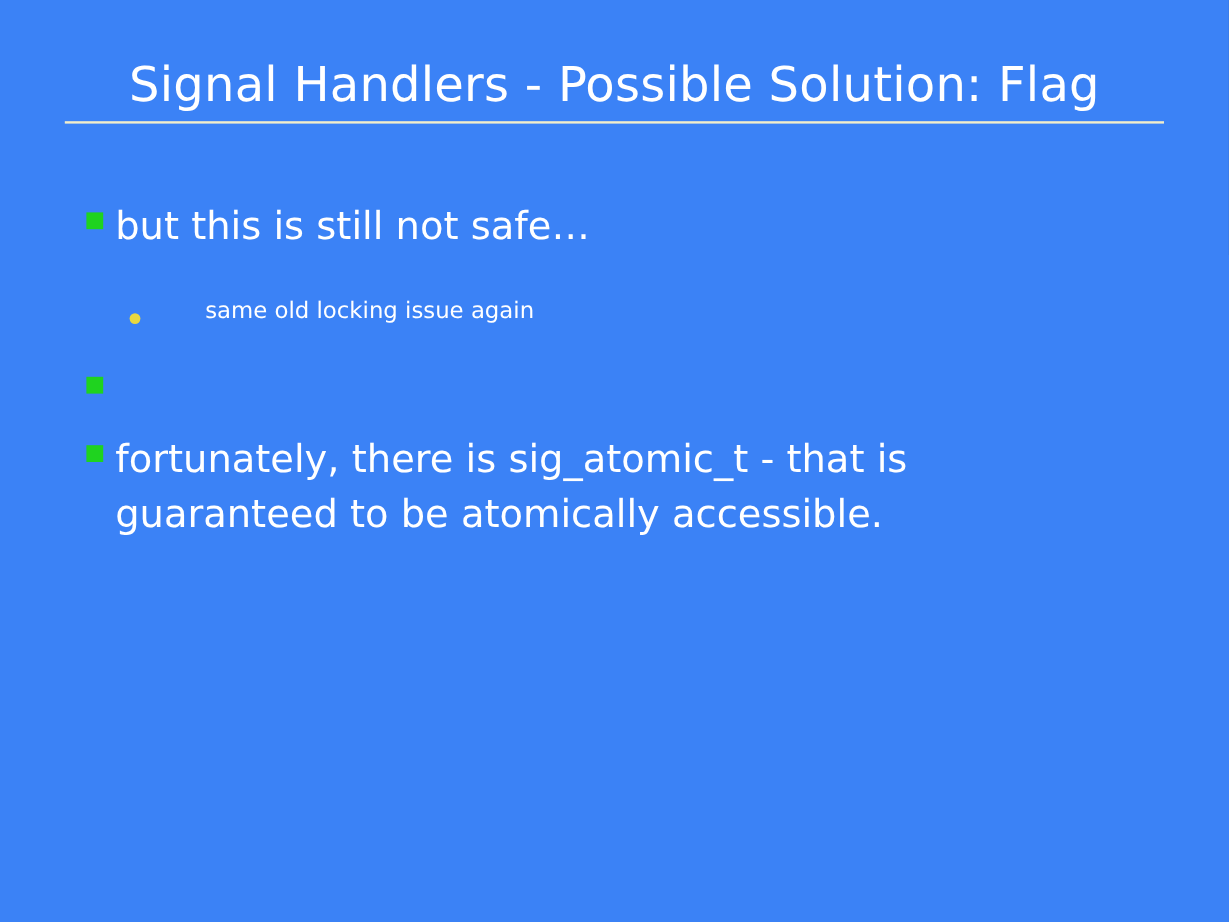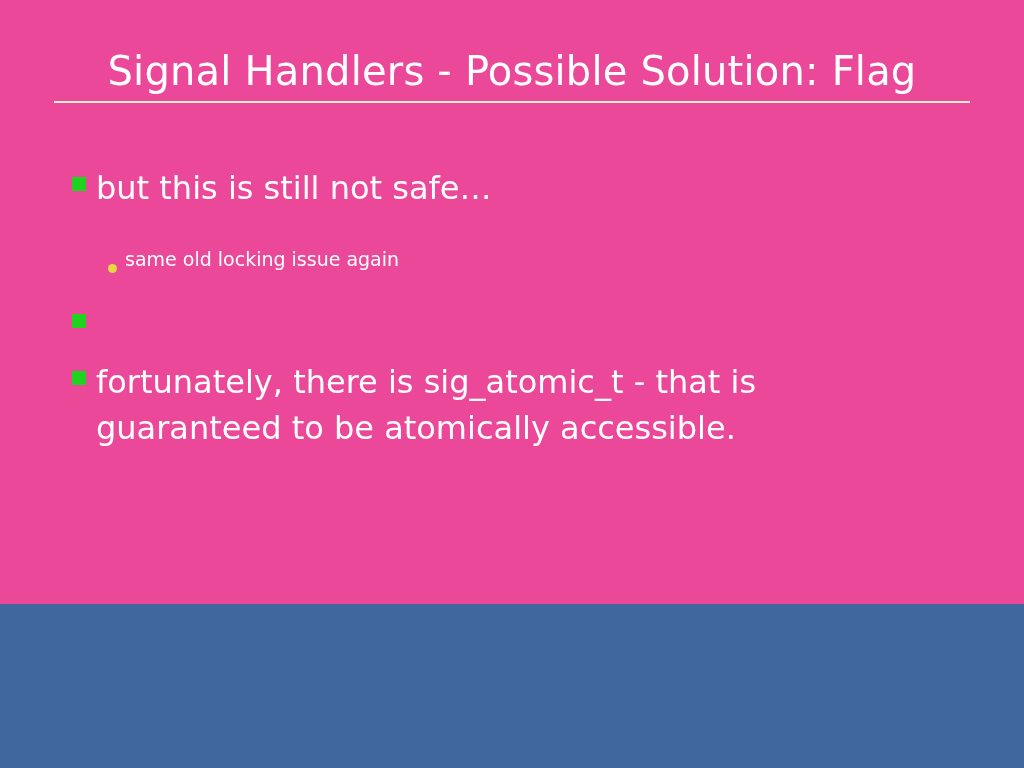--- a/index.html
+++ b/index.html
@@ -9,22 +9,22 @@
   body {
     width: 1024px;
     height: 768px;
     background: #41689e;
     font-family: "DejaVu Sans", sans-serif;
     overflow: hidden;
   }
   .slide {
     position: relative;
     width: 1024px;
-    height: 604px;
-    background: #ec4899;
+    height: 768px;
+    background: #3b82f6;
     box-sizing: border-box;
   }
   .slide-title-wrap {
     position: absolute;
     left: 54px;
     top: 48px;
     width: 916px;
   }
   .slide-title {
     font-size: 40px;
@@ -60,22 +60,23 @@
     margin-right: 10px;
   }
   .bullet-l1 .text {
     font-size: 32px;
     color: #ffffff;
     line-height: 1.42;
     max-width: 790px;
   }
   .bullet-l2 {
     display: flex;
-    align-items: flex-end;
+    align-items: center;
     margin: 2px 0 0 36px;
+    gap: 46px;
   }
   .bullet-l2 .marker {
     flex: 0 0 auto;
     width: 9px;
     height: 9px;
     border-radius: 50%;
     background: #e8d840;
     margin-top: 10px;
     margin-right: 8px;
   }

